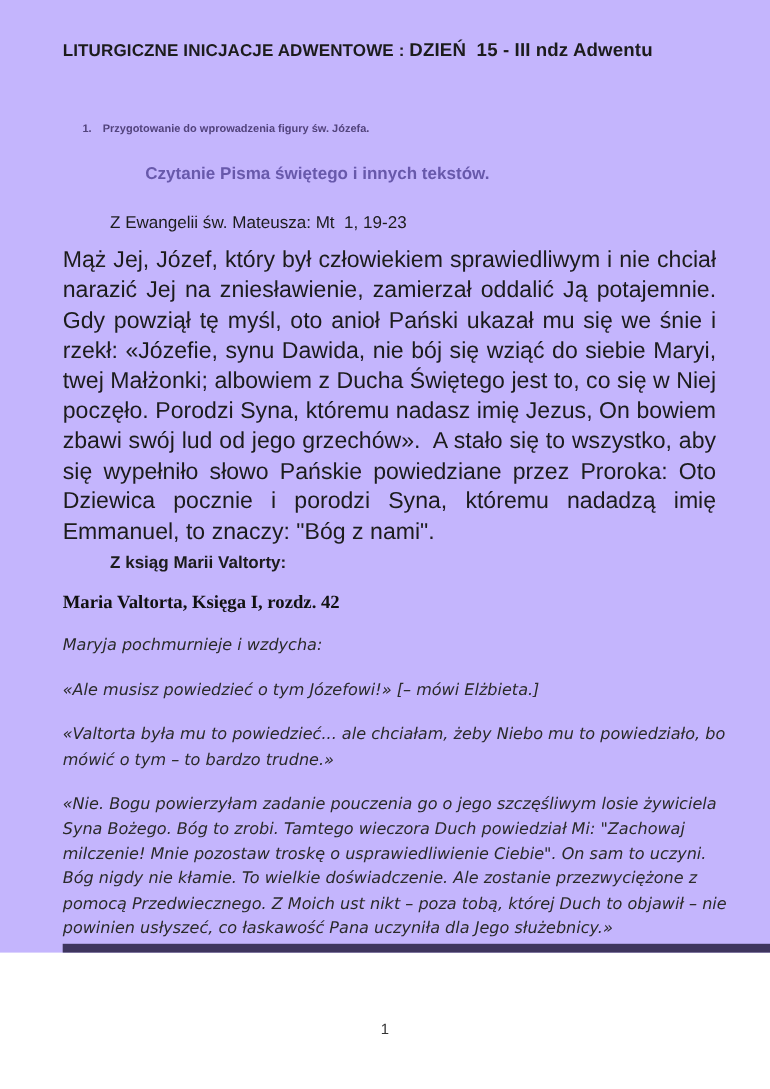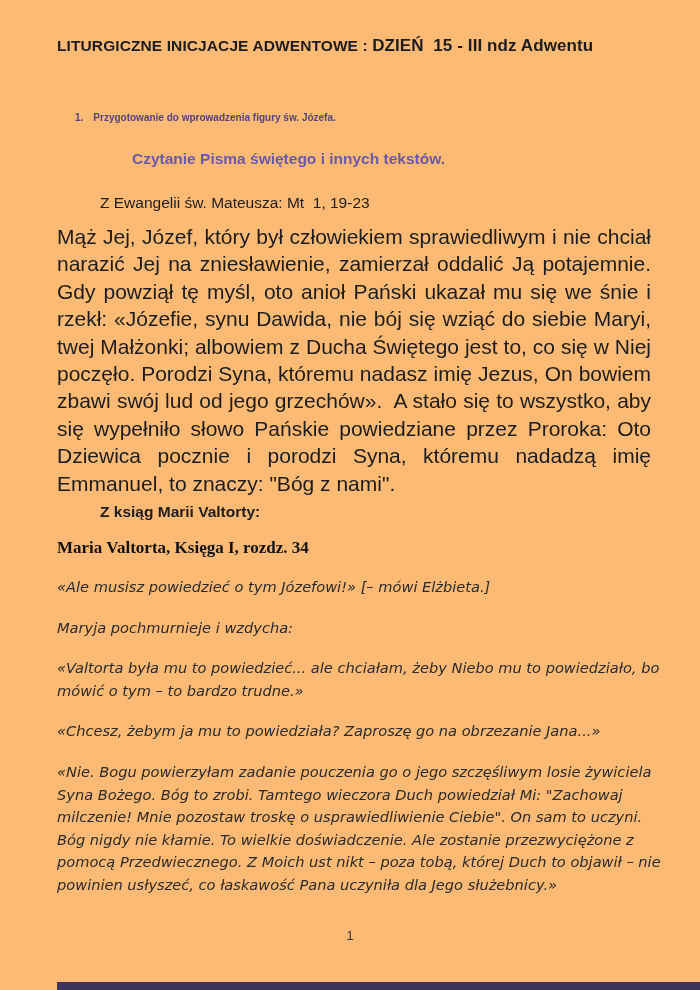--- a/index.html
+++ b/index.html
@@ -11,22 +11,22 @@
     width: 700px;
     height: 990px;
     position: relative;
     overflow: hidden;
     font-family: "Liberation Sans", sans-serif;
     color: #1c1c1c;
   }
   .page {
     position: relative;
     width: 700px;
-    height: 990px;
-    background: #fdba74;
+    height: 866px;
+    background: #c4b5fd;
   }
   .content {
     padding: 36px 48px 0 57px;
   }
   
   .title-line {
     font-weight: bold;
     font-size: 15.5px;
     letter-spacing: 0.1px;
     white-space: pre-wrap;
@@ -141,29 +141,28 @@
     <div class="section-heading"><span class="sec-num">1.</span><span>Przygotowanie do wprowadzenia figury św. Józefa.</span></div>
 
     <div class="section-subtitle">Czytanie Pisma świętego i innych tekstów.</div>
 
     <div class="gospel-heading">Z Ewangelii św. Mateusza: Mt  1, 19-23</div>
 
     <div class="gospel-body">Mąż Jej, Józef, który był człowiekiem sprawiedliwym i nie chciał narazić Jej na zniesławienie, zamierzał oddalić Ją potajemnie.  Gdy powziął tę myśl, oto anioł Pański ukazał mu się we śnie i rzekł: «Józefie, synu Dawida, nie bój się wziąć do siebie Maryi, twej Małżonki; albowiem z Ducha Świętego jest to, co się w Niej poczęło. Porodzi Syna, któremu nadasz imię Jezus, On bowiem zbawi swój lud od jego grzechów».  A stało się to wszystko, aby się wypełniło słowo Pańskie powiedziane przez Proroka: Oto Dziewica pocznie i porodzi Syna, któremu nadadzą imię Emmanuel, to znaczy: "Bóg z nami".</div>
 
     <div class="valtorta-heading">Z ksiąg Marii Valtorty:</div>
 
-    <div class="valtorta-reference">Maria Valtorta, Księga I, rozdz. 34</div>
+    <div class="valtorta-reference">Maria Valtorta, Księga I, rozdz. 42</div>
+
+    <div class="quote gap">Maryja pochmurnieje i wzdycha:</div>
 
     <div class="quote gap">«Ale musisz powiedzieć o tym Józefowi!» [– mówi Elżbieta.]</div>
 
-    <div class="quote gap">Maryja pochmurnieje i wzdycha:</div>
-
     <div class="quote gap">«Valtorta była mu to powiedzieć... ale chciałam, żeby Niebo mu to powiedziało, bo mówić o tym – to bardzo trudne.»</div>
 
-    <div class="quote gap">«Chcesz, żebym ja mu to powiedziała? Zaproszę go na obrzezanie Jana...»</div>
 
     <div class="quote gap">«Nie. Bogu powierzyłam zadanie pouczenia go o jego szczęśliwym losie żywiciela Syna Bożego. Bóg to zrobi. Tamtego wieczora Duch powiedział Mi: "Zachowaj milczenie! Mnie pozostaw troskę o usprawiedliwienie Ciebie". On sam to uczyni. Bóg nigdy nie kłamie. To wielkie doświadczenie. Ale zostanie przezwyciężone z pomocą Przedwiecznego. Z Moich ust nikt – poza tobą, której Duch to objawił – nie powinien usłyszeć, co łaskawość Pana uczyniła dla Jego służebnicy.»</div>
 
   </div>
 
   <div class="page-number">1</div>
 
   <div class="scan-edge-bar"></div>
 </div>
 

